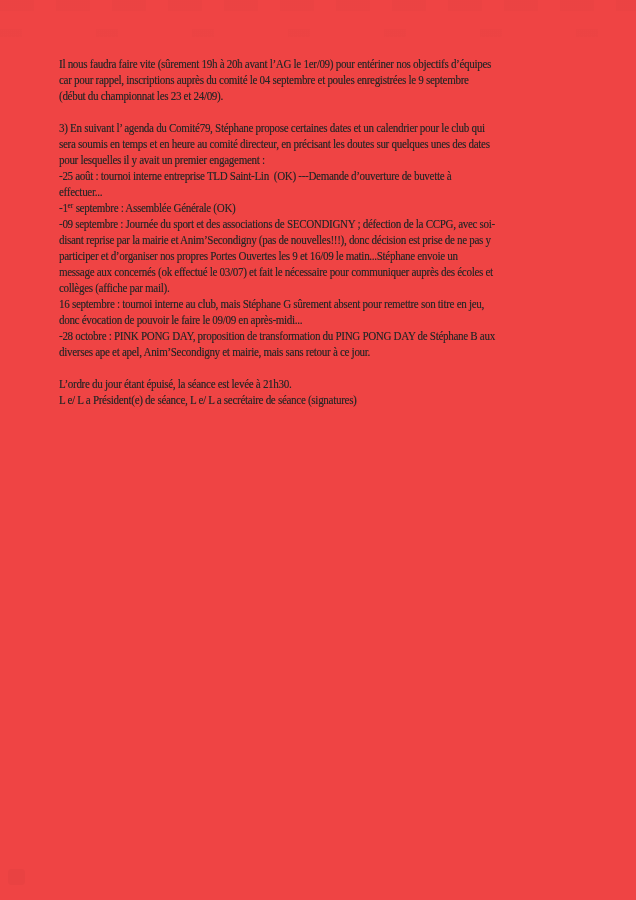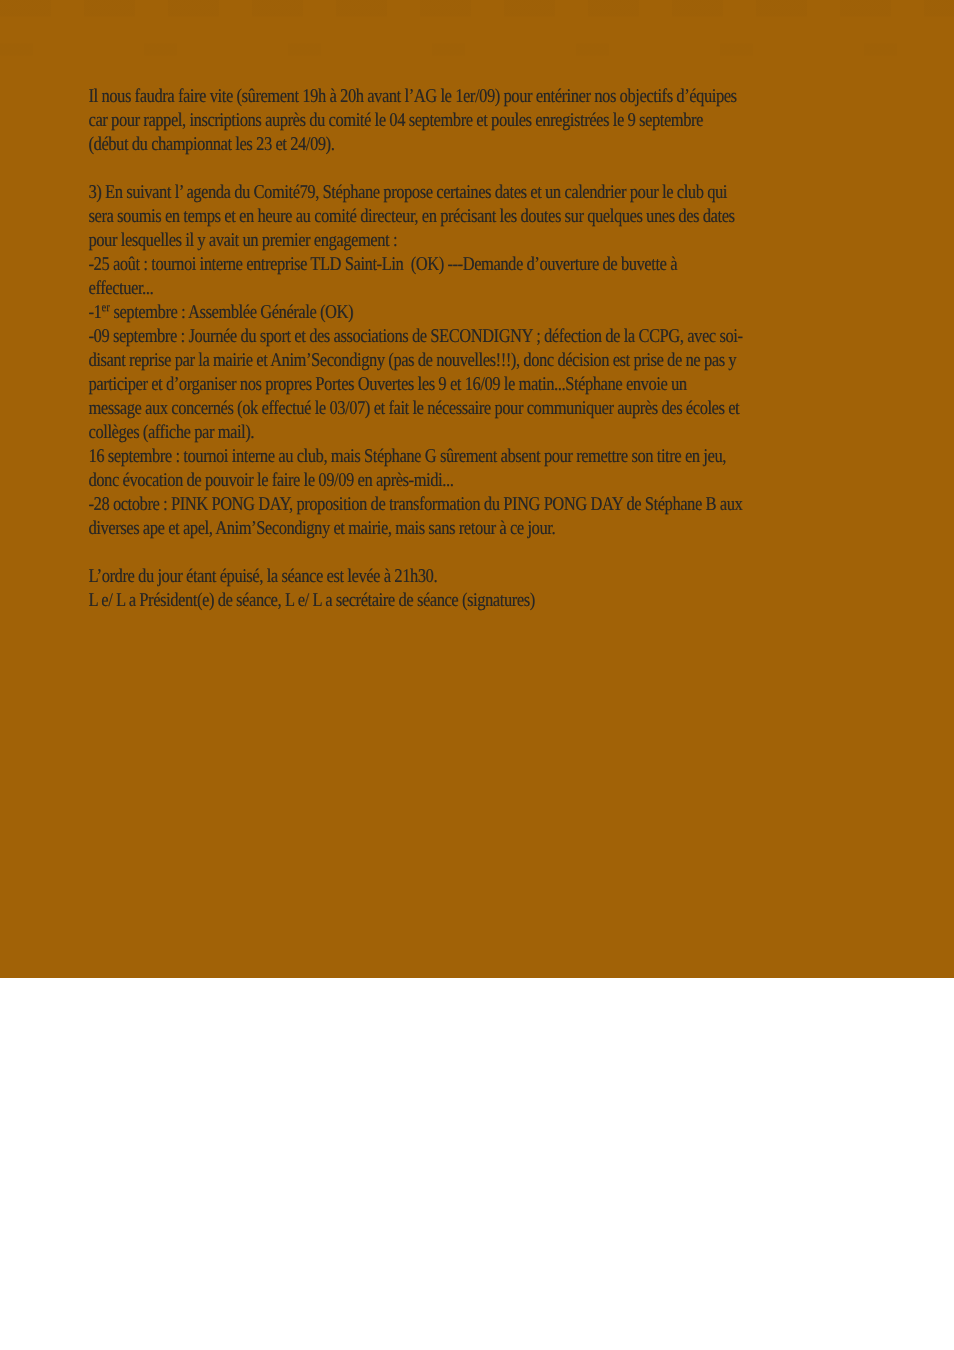--- a/index.html
+++ b/index.html
@@ -3,22 +3,22 @@
 <meta charset="utf-8">
 <style>
   html, body {
     margin: 0;
     padding: 0;
     background: #ffffff;
   }
   .page {
     position: relative;
     width: 636px;
-    height: 652px;
-    background: #a16207;
+    height: 900px;
+    background: #ef4444;
     overflow: hidden;
     font-family: "Liberation Serif", "DejaVu Serif", serif;
   }
   
   .scan-top {
     position: absolute;
     top: 0; left: 0; right: 0;
     height: 11px;
     background: repeating-linear-gradient(90deg,
       rgba(0,0,0,0.016) 0 34px, rgba(0,0,0,0) 34px 56px);

